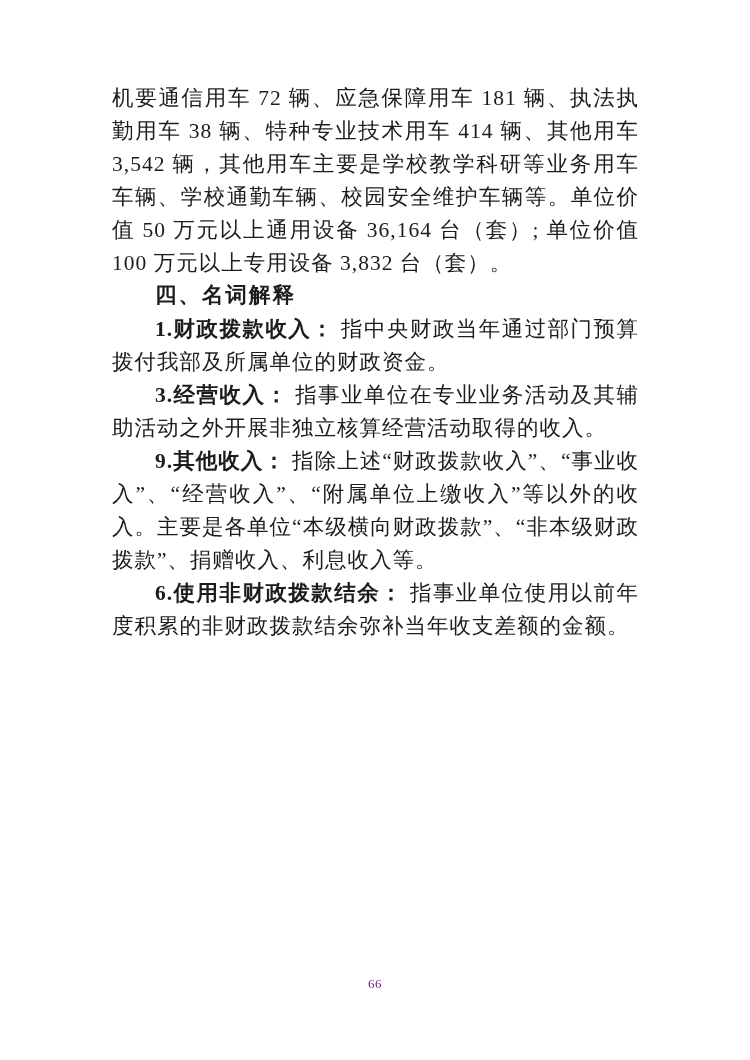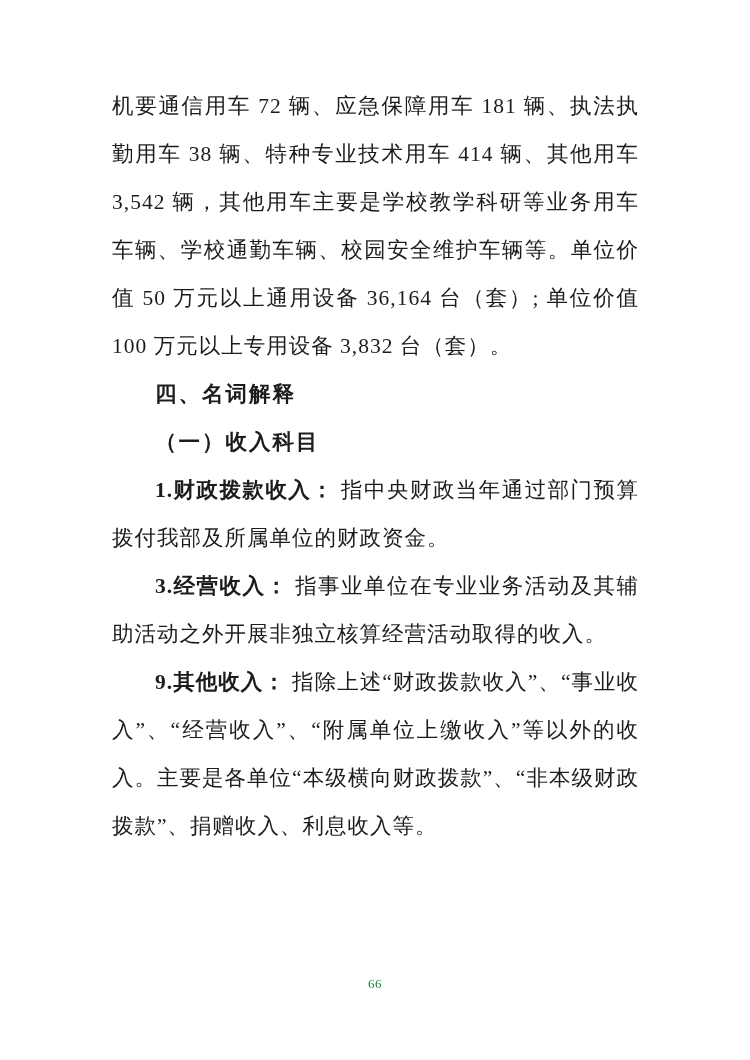--- a/index.html
+++ b/index.html
@@ -22,31 +22,31 @@
   }
   .content {
     position: absolute;
     left: 112px;
     top: 82px;
     width: 527px;
   }
   .content p {
     margin: 0;
     font-size: 21.5px;
-    line-height: 48px;
+    line-height: 33px;
     letter-spacing: 1px;
     text-align: justify;
     text-justify: inter-character;
     text-indent: 43px;
   }
   p.no-indent {
     text-indent: 0;
   }
   p.heading-1 {
-    font-family: Liberation Sans, sans-serif;
+    font-family: Liberation Mono, monospace;
     font-weight: bold;
     text-align: left;
     letter-spacing: 2px;
   }
   p.heading-2 {
     font-weight: bold;
     text-align: left;
     letter-spacing: 2px;
   }
   .term {
@@ -54,43 +54,43 @@
   }
   .footer {
     position: absolute;
     left: 0;
     top: 974px;
     width: 750px;
     text-align: center;
   }
   .pagenum {
     font-size: 13px;
-    color: #15803d;
+    color: #701a75;
     letter-spacing: 0.5px;
   }
 </style>
 </head>
 <body>
 
 <div class="page">
   <div class="content">
 
     <p class="no-indent">机要通信用车 72 辆、应急保障用车 181 辆、执法执勤用车 38 辆、特种专业技术用车 414 辆、其他用车 3,542 辆，其他用车主要是学校教学科研等业务用车车辆、学校通勤车辆、校园安全维护车辆等。单位价值 50 万元以上通用设备 36,164 台（套）; 单位价值 100 万元以上专用设备 3,832 台（套）。</p>
 
     <p class="heading-1">四、名词解释</p>
 
-    <p class="heading-2">（一）收入科目</p>
 
     <p><span class="term">1.财政拨款收入： </span><span>指中央财政当年通过部门预算拨付我部及所属单位的财政资金。</span></p>
 
 
     <p><span class="term">3.经营收入： </span><span>指事业单位在专业业务活动及其辅助活动之外开展非独立核算经营活动取得的收入。</span></p>
 
 
     <p><span class="term">9.其他收入： </span><span>指除上述“财政拨款收入”、“事业收入”、“经营收入”、“附属单位上缴收入”等以外的收入。主要是各单位“本级横向财政拨款”、“非本级财政拨款”、捐赠收入、利息收入等。</span></p>
 
+    <p><span class="term">6.使用非财政拨款结余： </span><span>指事业单位使用以前年度积累的非财政拨款结余弥补当年收支差额的金额。</span></p>
 
   </div>
 
   <div class="footer">
     <span class="pagenum">66</span>
   </div>
 </div>
 
 </body></html>

